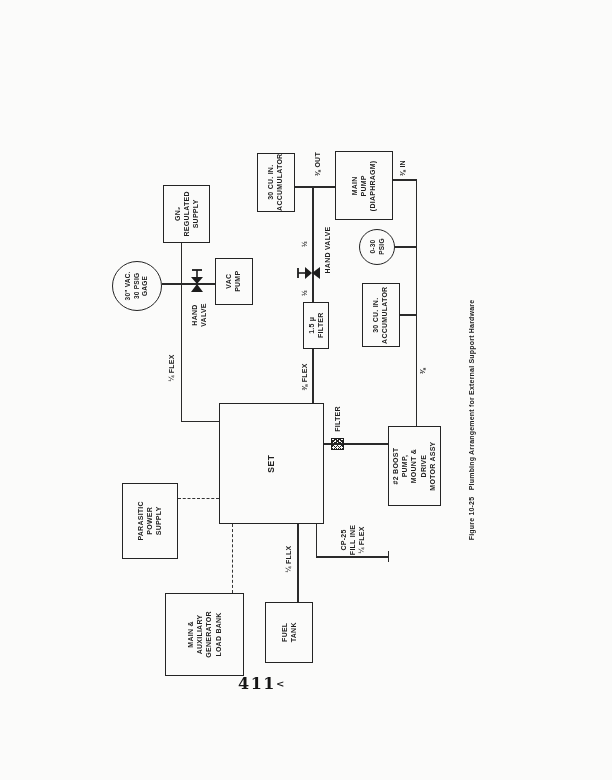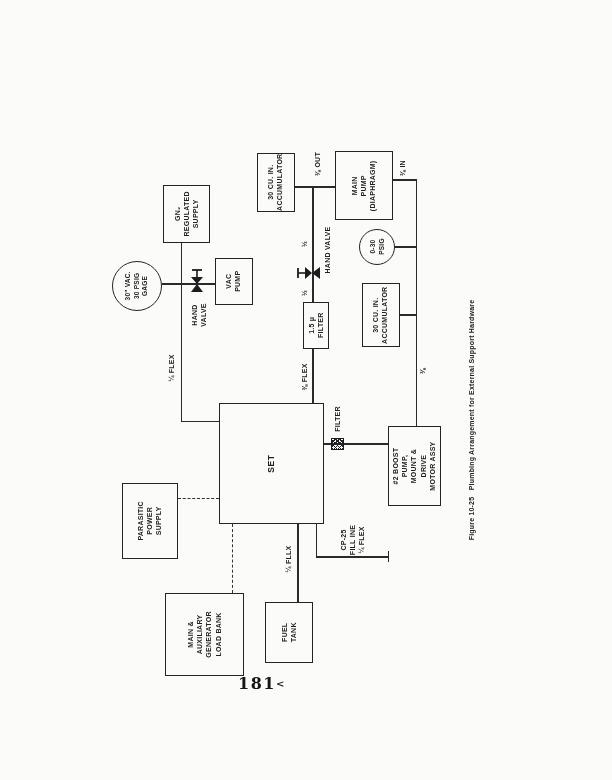--- a/index.html
+++ b/index.html
@@ -157,16 +157,16 @@
   <div class="rlabel" style="left:423px;top:371px;">⅜</div>
   <div class="rlabel" style="left:338px;top:419px;">FILTER</div>
   <div class="rlabel multi" style="left:353px;top:540px;">CP-25
 FILL INE
 ¼ FLEX</div>
   <div class="rlabel" style="left:289px;top:559px;">¼ FLLX</div>
 
   <div class="rlabel caption" style="left:472px;top:420px;">Figure 10-25   Plumbing Arrangement for External Support Hardware</div>
 
   <div class="pagenum" style="left:238px;top:674px;">
-    <span>181</span><span class="pagemark">&lt;</span>
+    <span>411</span><span class="pagemark">&lt;</span>
   </div>
 
 </div>
 
 </body></html>

